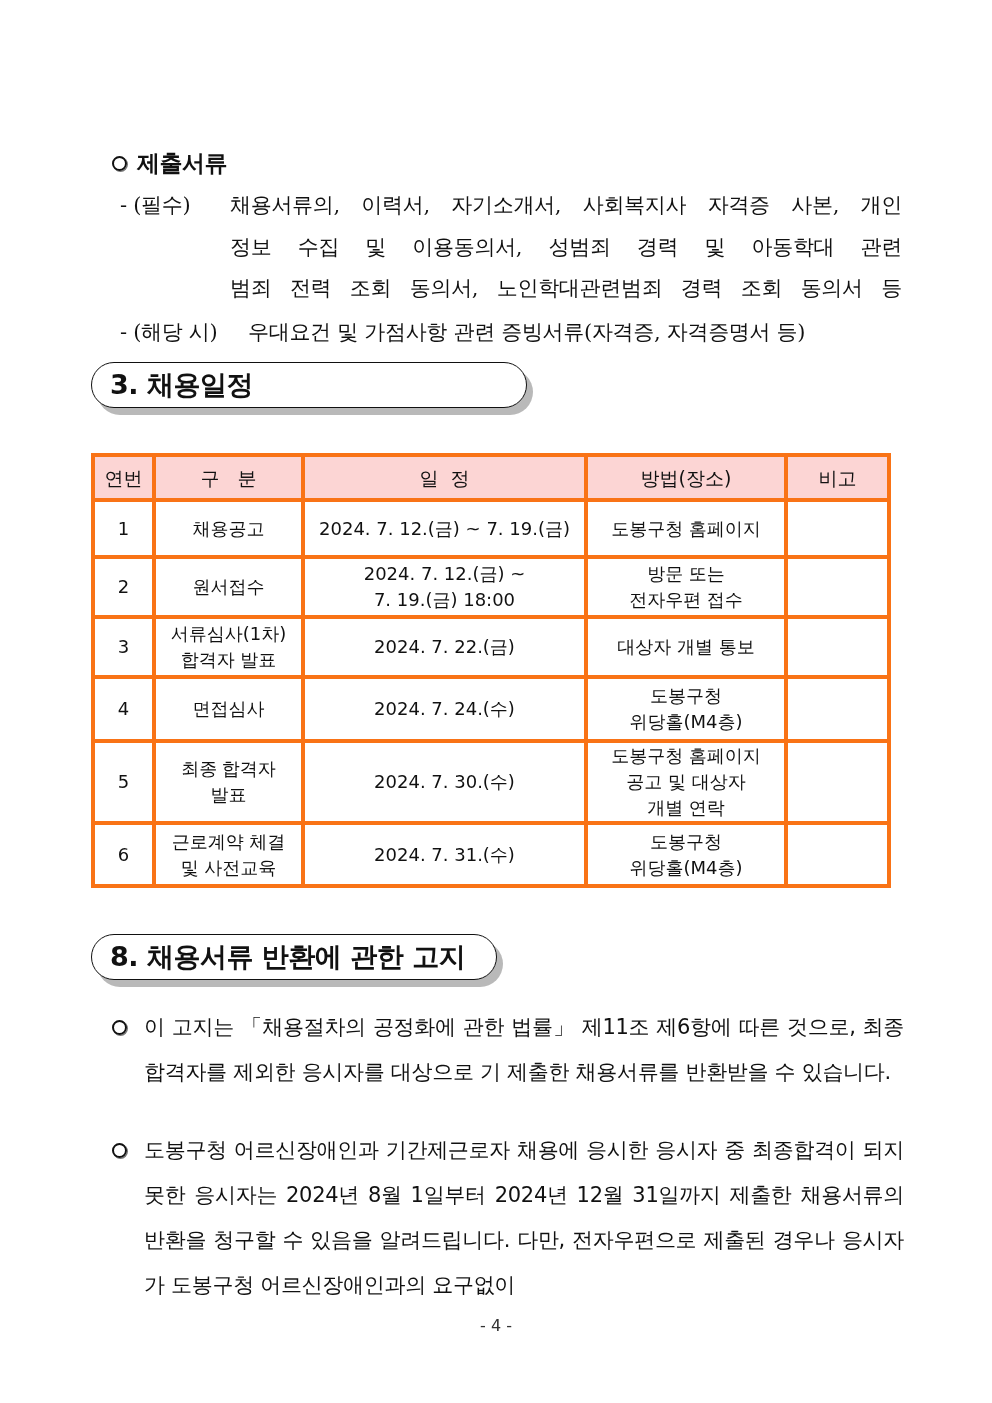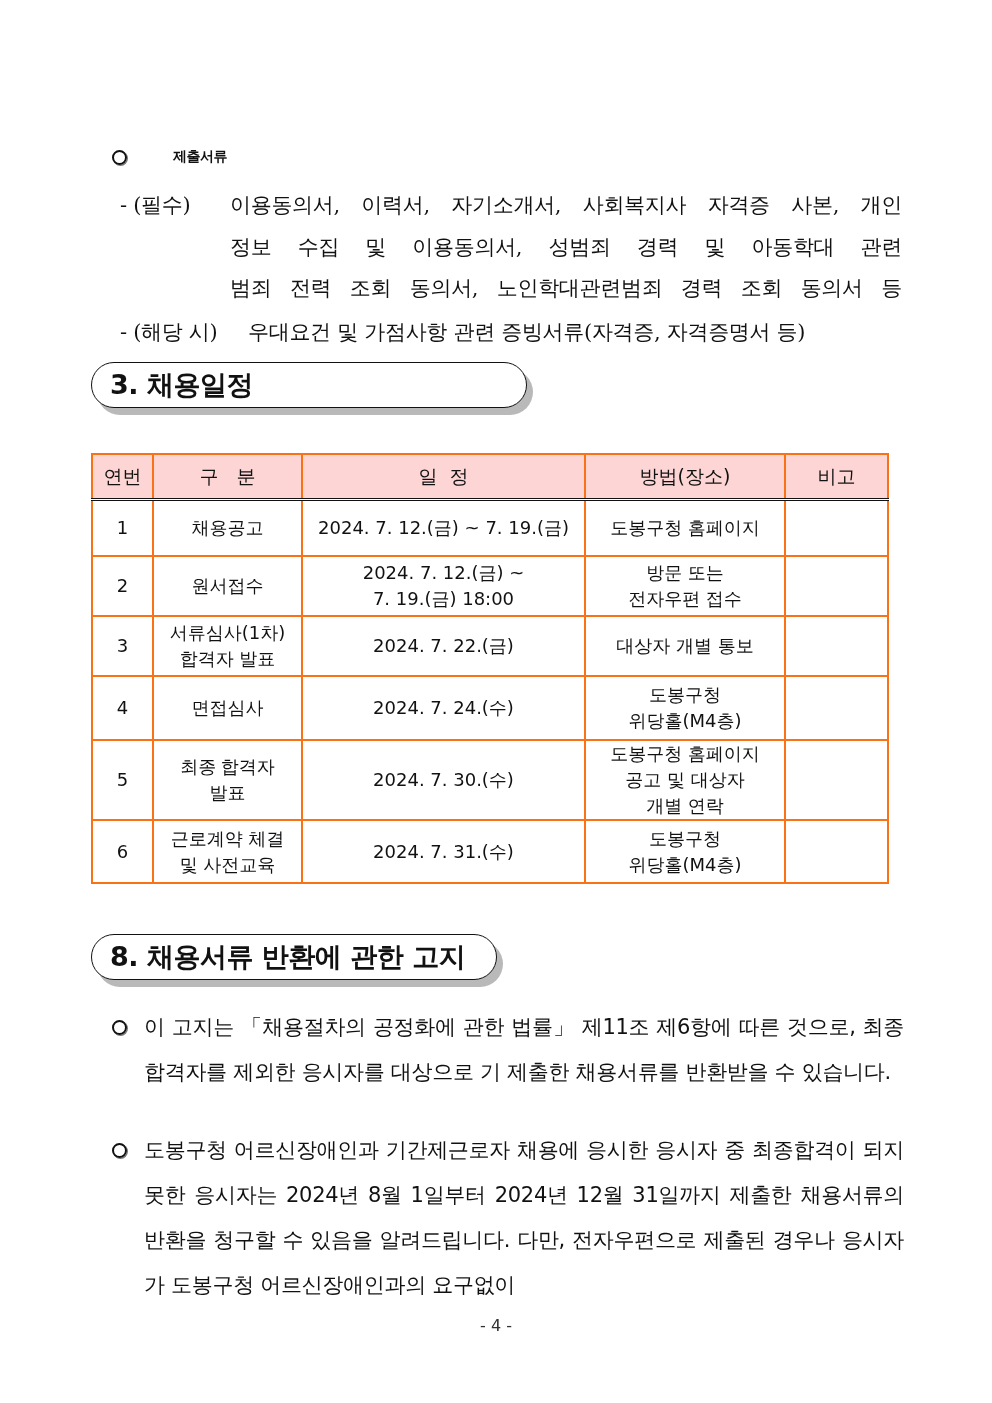--- a/index.html
+++ b/index.html
@@ -2,52 +2,52 @@
 <html><head>
 <meta charset="utf-8">
 <style>
   * { box-sizing: border-box; margin: 0; padding: 0; }
   html, body { width: 992px; height: 1403px; background: #ffffff; }
   body { position: relative; font-family: "DejaVu Sans", "Liberation Sans", sans-serif; color: #111; overflow: hidden; }
 
   .abs { position: absolute; }
 
   
-  .sub-heading { left: 112px; top: 148px; font-size: 14px; font-weight: bold; display: flex; align-items: center; letter-spacing: -0.5px; gap: 36px; }
+  .sub-heading { left: 112px; top: 148px; font-size: 23px; font-weight: bold; display: flex; align-items: center; letter-spacing: -0.5px; }
   .circle-bullet { display: inline-block; width: 15px; height: 15px; border: 2px solid #111; border-radius: 50%; margin-right: 10px; box-shadow: 1px 1px 0 #777; }
 
   .line { position: absolute; font-size: 21px; white-space: nowrap; font-family: "DejaVu Serif", "Liberation Serif", serif; letter-spacing: -0.3px; }
 
   
   .sec-box { position: absolute; border: 1.5px solid #111; border-radius: 24px; background: #fff; box-shadow: 6px 7px 0 #b9b9b9; display: flex; align-items: center; padding-left: 18px; font-weight: bold; font-size: 27px; letter-spacing: -0.5px; }
 
   
   table.schedule { position: absolute; left: 91px; top: 453px; width: 796px; border-collapse: collapse; font-size: 18px; table-layout: fixed; }
-  table.schedule th, table.schedule td { border: 2px solid #f97316; text-align: center; vertical-align: middle; line-height: 26px; padding: 0 4px; }
+  table.schedule th, table.schedule td { border: 4px solid #f97316; text-align: center; vertical-align: middle; line-height: 26px; padding: 0 4px; }
   table.schedule thead th { background: #fcd5d4; font-weight: normal; height: 45px; font-size: 19px; border-bottom: 3px double #111; }
   table.schedule { border: 2px solid #111; }
   .w1 { width: 61px; } .w2 { width: 149px; } .w3 { width: 283px; } .w4 { width: 200px; } .w5 { width: 103px; }
 
   
   .para { position: absolute; left: 112px; width: 792px; font-size: 21px; line-height: 45px; letter-spacing: -0.3px; }
   .para .bul { position: absolute; left: 0; top: 15px; width: 15px; height: 15px; border: 2px solid #111; border-radius: 50%; box-shadow: 1px 1px 0 #777; }
   .para .txt { margin-left: 32px; text-align: justify; }
 
   .page-num { position: absolute; left: 0; width: 992px; top: 1316px; text-align: center; font-size: 16px; color: #333; }
 </style>
 </head>
 <body>
 
 <div class="abs sub-heading">
   <span class="circle-bullet"></span>
   <span>제출서류</span>
 </div>
 
 <div class="line" style="left:120px; top:191px;">- (필수)</div>
-<div class="line" style="left:230px; top:191px; width:672px; text-align:justify; text-align-last:justify;">이용동의서, 이력서, 자기소개서, 사회복지사 자격증 사본, 개인</div>
+<div class="line" style="left:230px; top:191px; width:672px; text-align:justify; text-align-last:justify;">채용서류의, 이력서, 자기소개서, 사회복지사 자격증 사본, 개인</div>
 <div class="line" style="left:230px; top:233px; width:672px; text-align:justify; text-align-last:justify;">정보 수집 및 이용동의서, 성범죄 경력 및 아동학대 관련</div>
 <div class="line" style="left:230px; top:274px; width:672px; text-align:justify; text-align-last:justify;">범죄 전력 조회 동의서, 노인학대관련범죄 경력 조회 동의서 등</div>
 
 <div class="line" style="left:120px; top:318px;">- (해당 시)</div>
 <div class="line" style="left:248px; top:318px;">우대요건 및 가점사항 관련 증빙서류(자격증, 자격증명서 등)</div>
 
 <div class="sec-box" style="left:91px; top:362px; width:436px; height:46px;">
   <span>3. 채용일정</span>
 </div>
 

